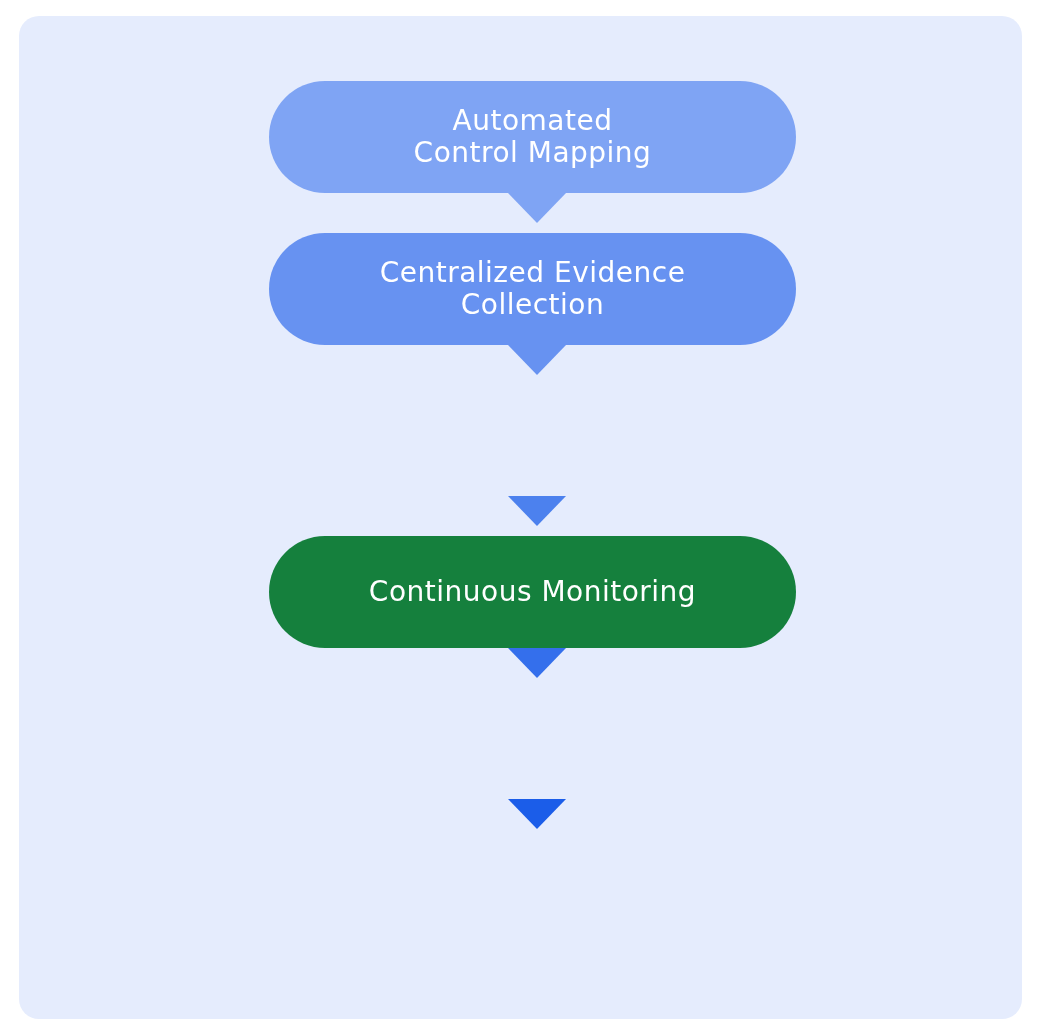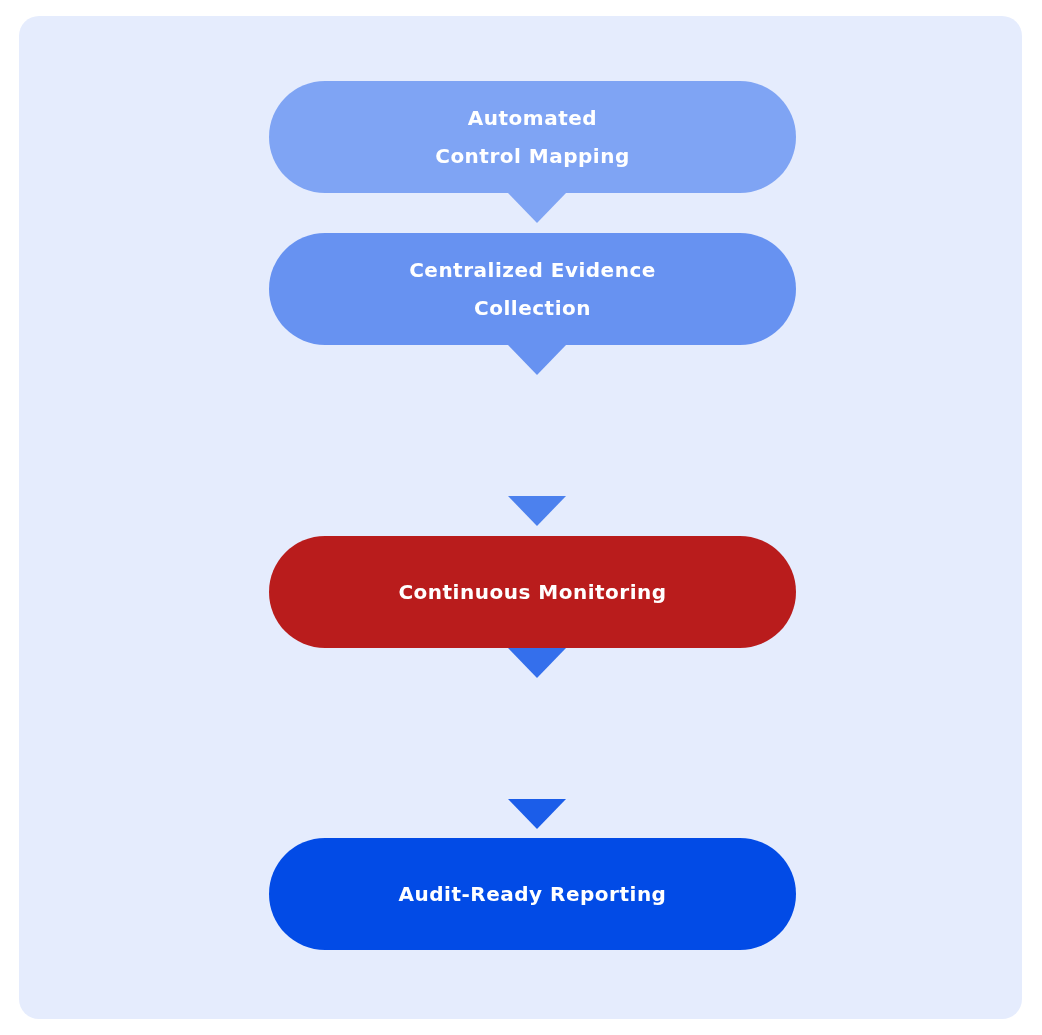--- a/index.html
+++ b/index.html
@@ -6,22 +6,22 @@
     body { width: 1042px; height: 1035px; position: relative; overflow: hidden; }
     .panel {
       position: absolute; left: 19px; top: 16px; width: 1003px; height: 1003px;
       background: #e5ecfd; border-radius: 20px;
     }
     .step {
       position: absolute; left: 269px; width: 527px; height: 112px;
       border-radius: 56px;
       display: flex; align-items: center; justify-content: center; text-align: center;
       color: #ffffff;
-      font-family: "DejaVu Sans", sans-serif; font-weight: bold; font-size: 20px;
-      line-height: 38px; letter-spacing: 0.5px;
+      font-family: "DejaVu Sans", sans-serif; font-weight: normal; font-size: 28px;
+      line-height: 32px; letter-spacing: 0.5px;
       white-space: pre-line;
     }
     .arrow {
       position: absolute; left: 508px; width: 0; height: 0;
       border-left: 29px solid transparent; border-right: 29px solid transparent;
       border-top: 30px solid #7fa4f4;
     }
   </style>
 </head>
 <body>
@@ -30,19 +30,18 @@
   <div class="step" style="top: 65px; background: rgb(127, 164, 244); left: 250px;">Automated
 Control Mapping</div>
   <div class="arrow" style="top: 177px; border-top-color: rgb(127, 164, 244); left: 489px;"></div>
 
   <div class="step" style="top: 217px; background: rgb(103, 146, 241); left: 250px;">Centralized Evidence
 Collection</div>
   <div class="arrow" style="top: 329px; border-top-color: rgb(103, 146, 241); left: 489px;"></div>
 
   <div class="arrow" style="top: 480px; border-top-color: rgb(76, 129, 238); left: 489px;"></div>
 
-  <div class="step" style="top: 520px; background: #b91c1c; left: 250px;">Continuous Monitoring</div>
+  <div class="step" style="top: 520px; background: #15803d; left: 250px;">Continuous Monitoring</div>
   <div class="arrow" style="top: 632px; border-top-color: rgb(52, 111, 236); left: 489px;"></div>
 
   <div class="arrow" style="top: 783px; border-top-color: rgb(27, 93, 233); left: 489px;"></div>
 
-  <div class="step" style="top: 822px; background: rgb(2, 75, 230); left: 250px;">Audit-Ready Reporting</div>
 </div>
 
 </body></html>

